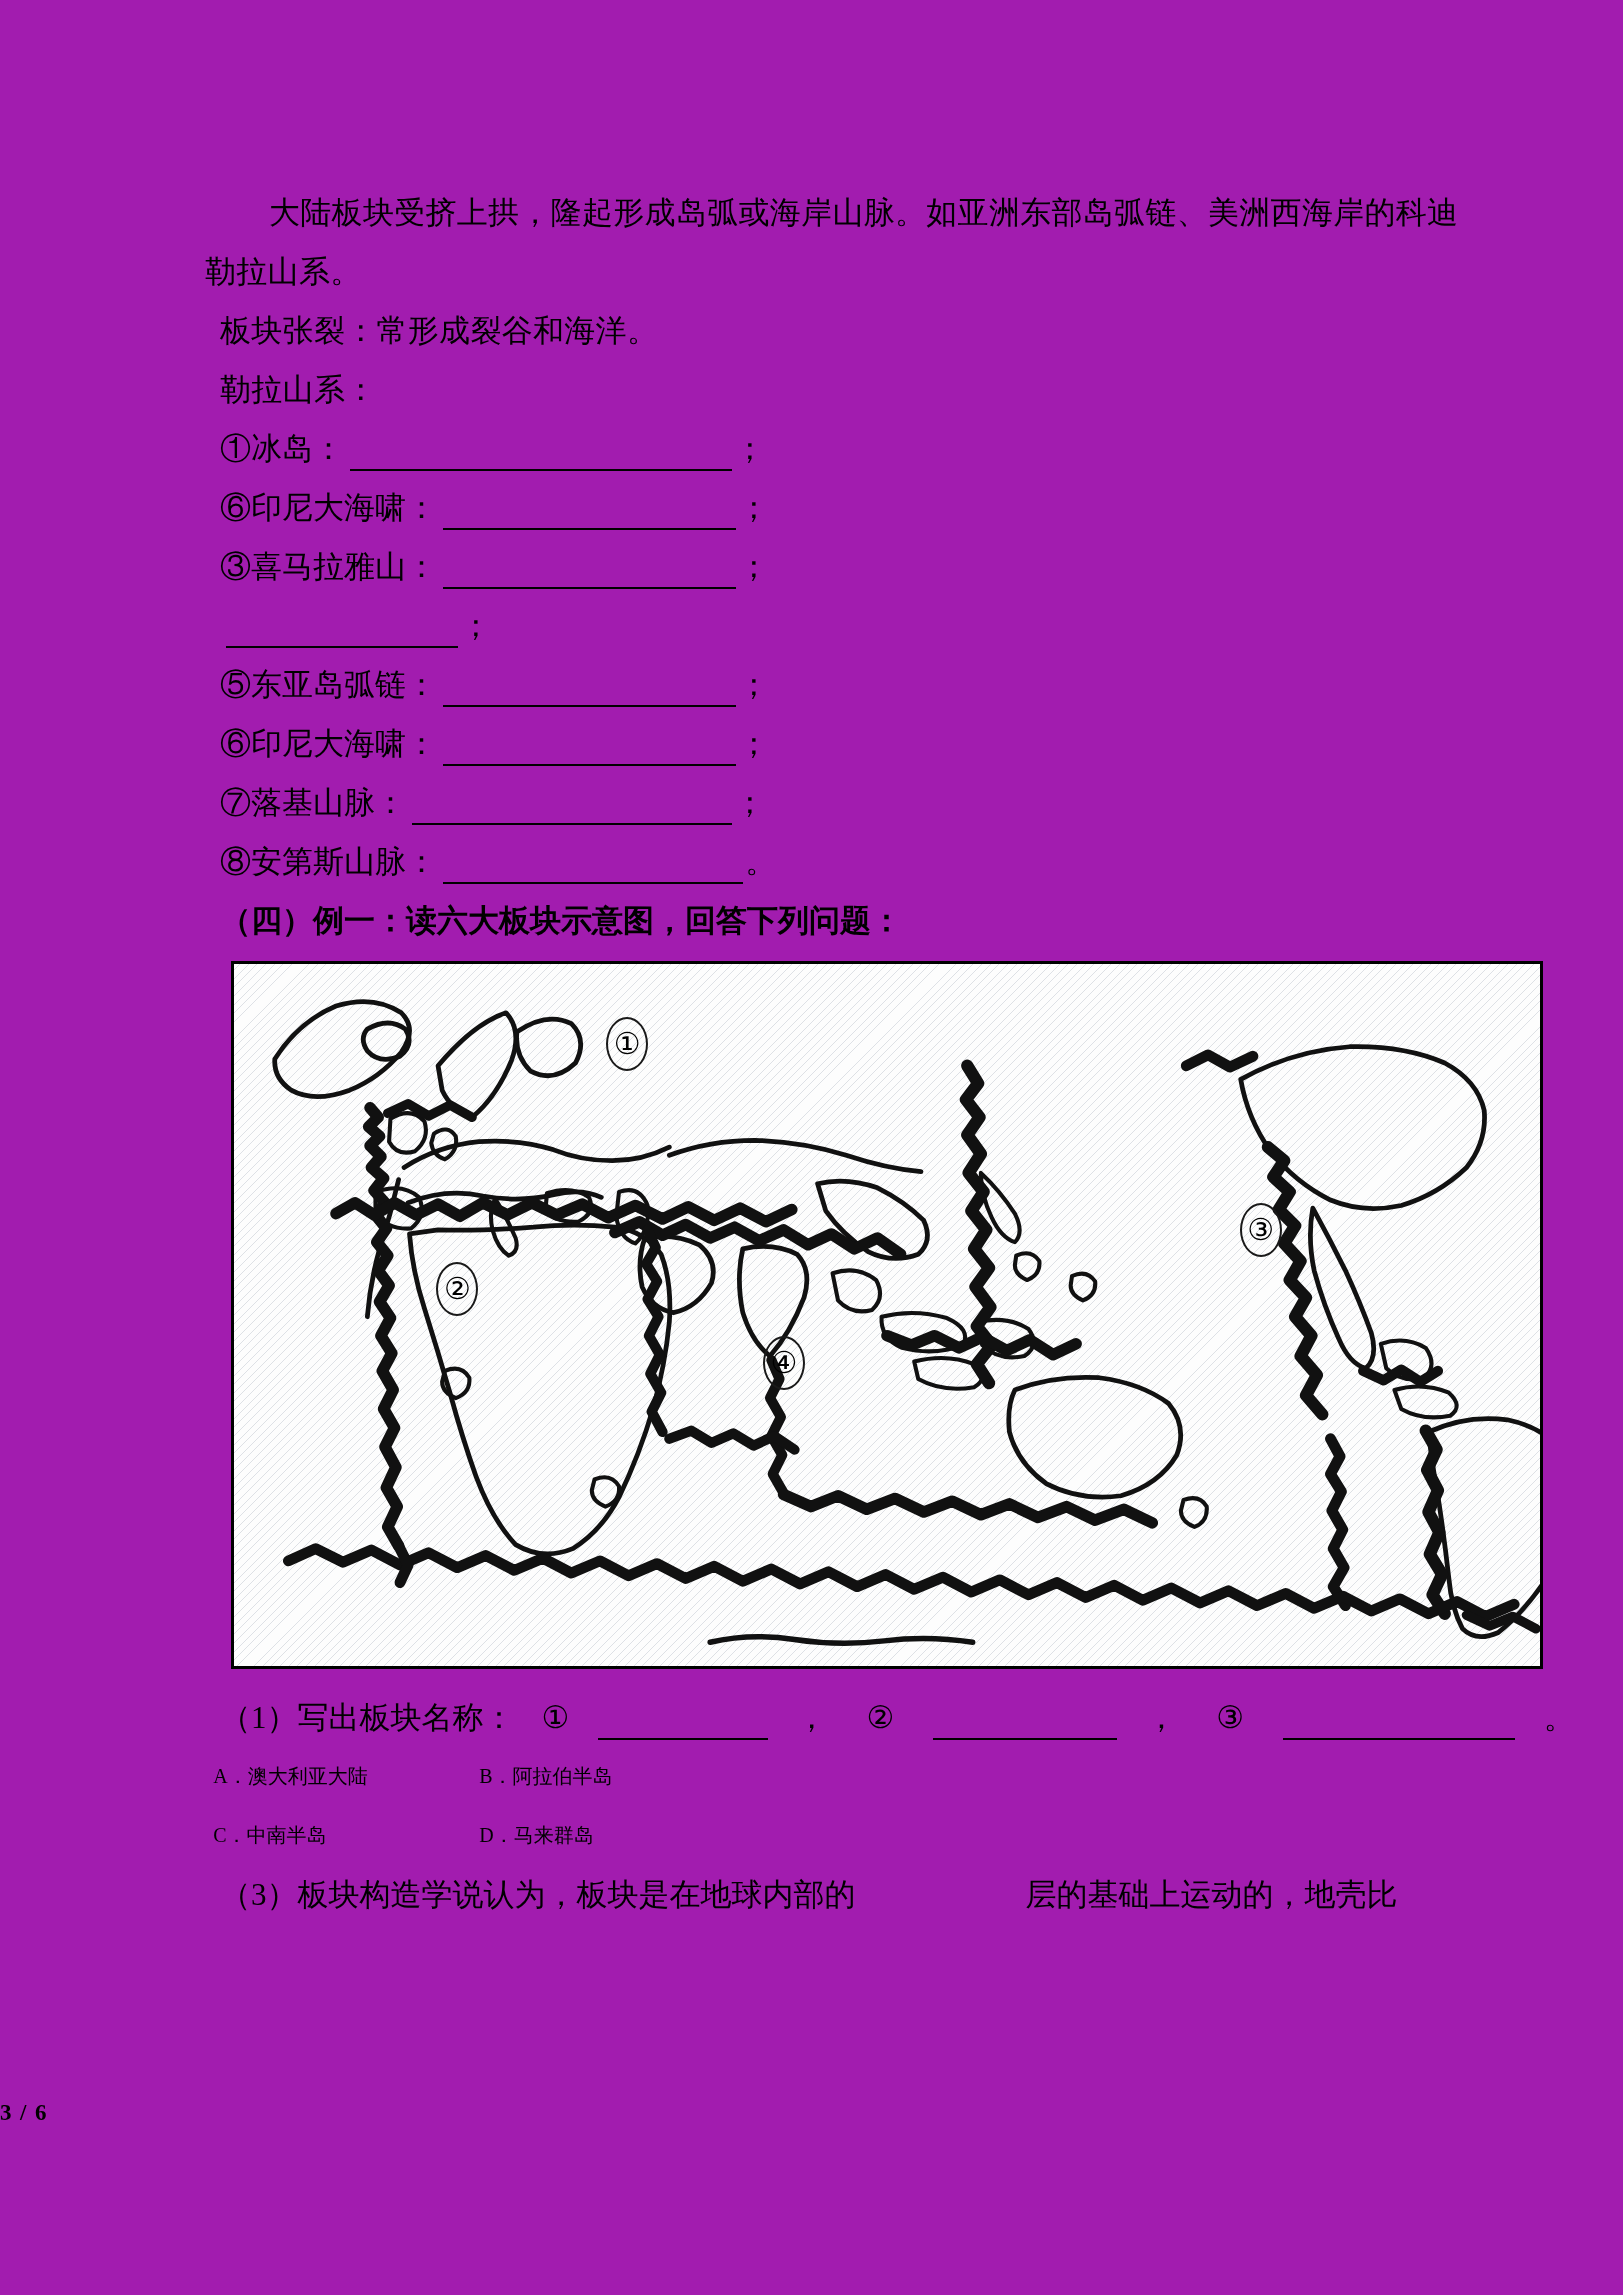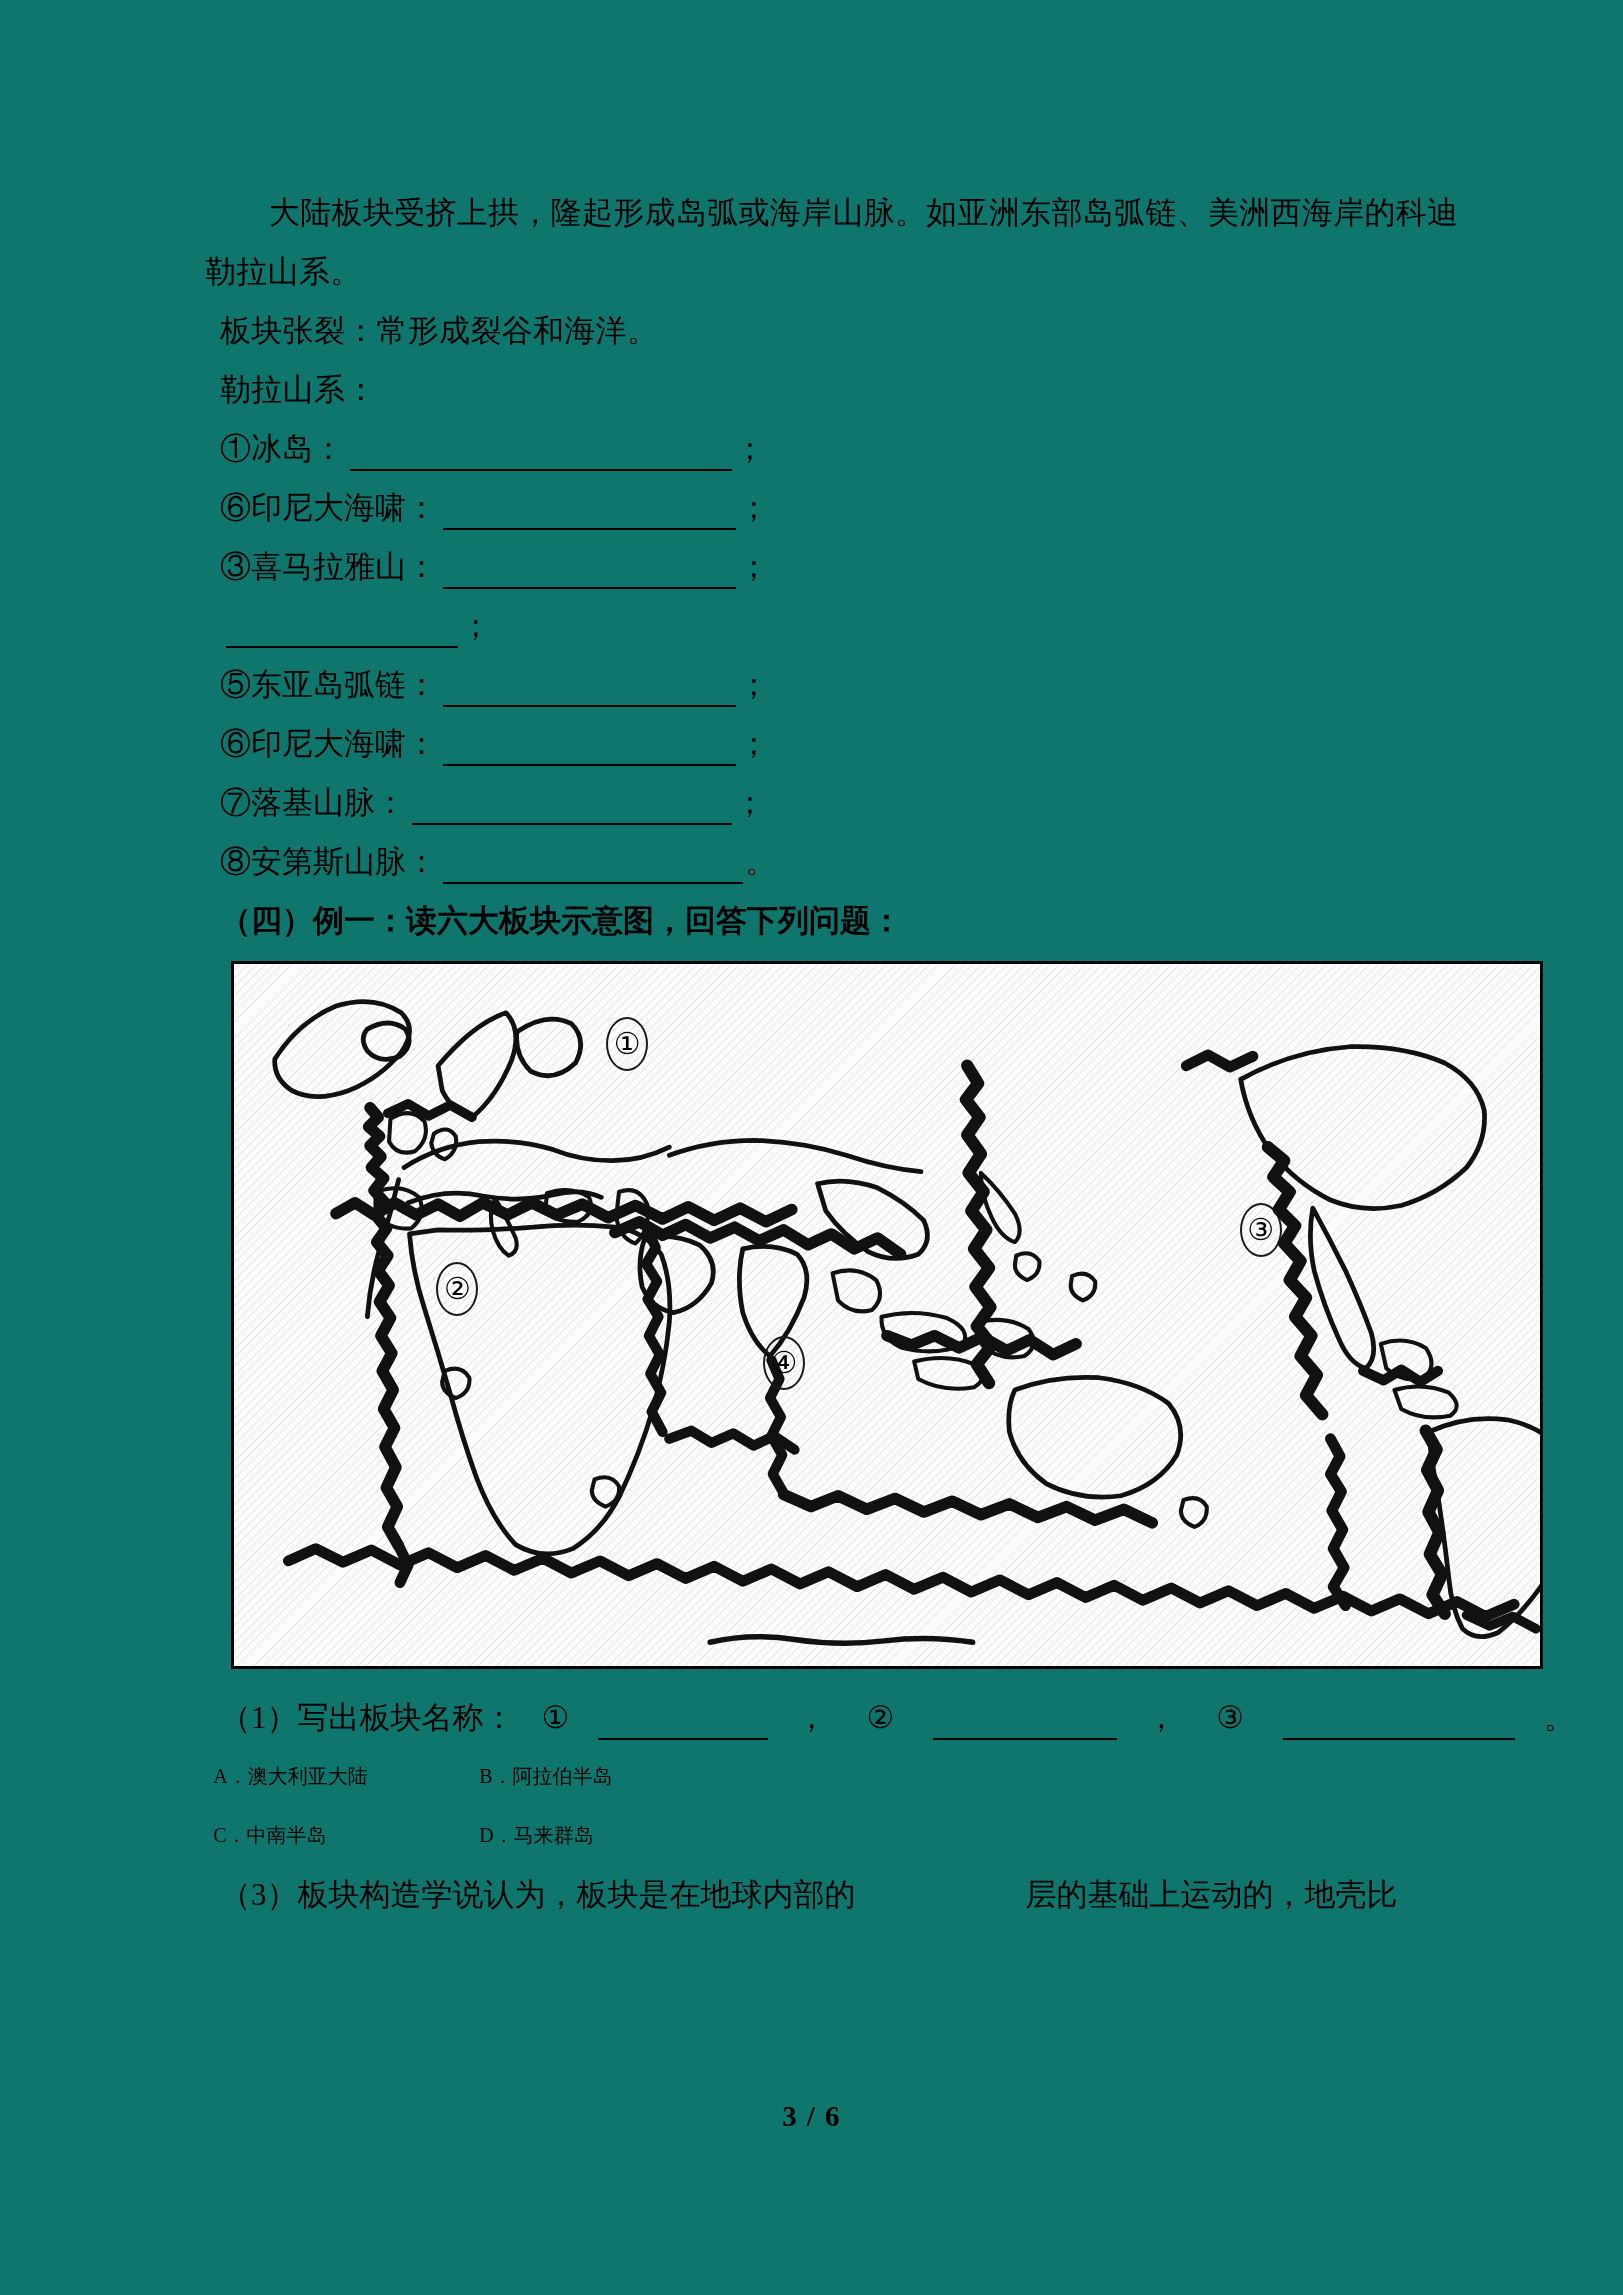--- a/index.html
+++ b/index.html
@@ -8,21 +8,21 @@
     background: #ffffff;
   }
   body {
     font-family: "Liberation Serif", "DejaVu Serif", serif;
     color: #000000;
   }
   .page {
     position: relative;
     width: 1623px;
     height: 2295px;
-    background: #0f766e;
+    background: #a21caf;
     box-sizing: border-box;
     overflow: hidden;
   }
   .content {
     position: absolute;
     left: 205px;
     top: 183px;
     width: 1241px;
   }
 
@@ -147,22 +147,21 @@
     display: flex;
     align-items: baseline;
   }
 
   
   .footer {
     position: absolute;
     left: 0;
     right: 0;
     top: 2100px;
-    text-align: center;
-    font-size: 29px;
+    font-size: 23px;
     font-weight: bold;
     letter-spacing: 1.4px;
   }
 </style>
 </head>
 <body>
 
 <div class="page">
 
   <div class="content">

